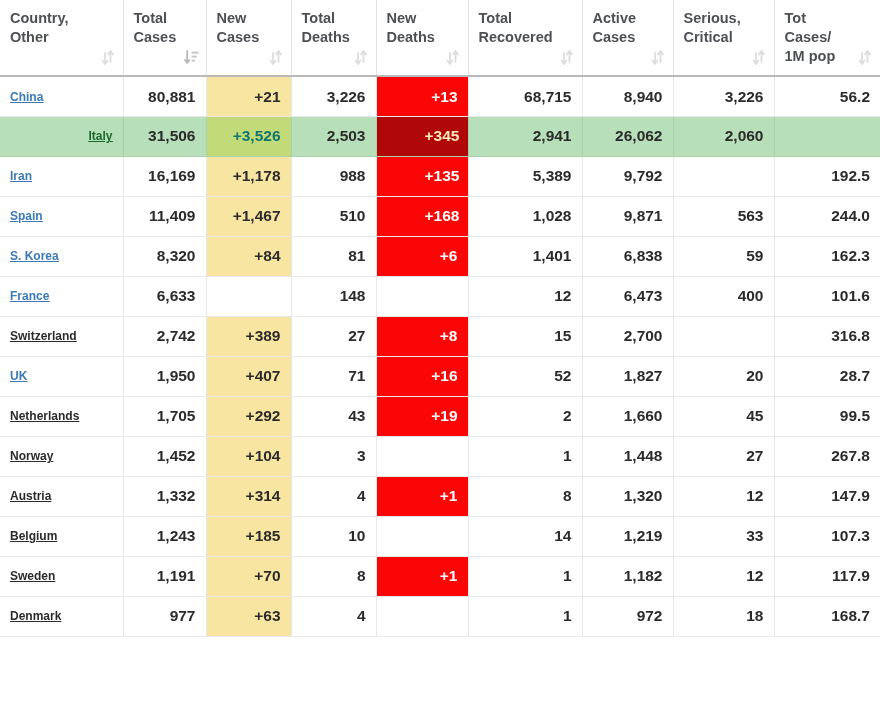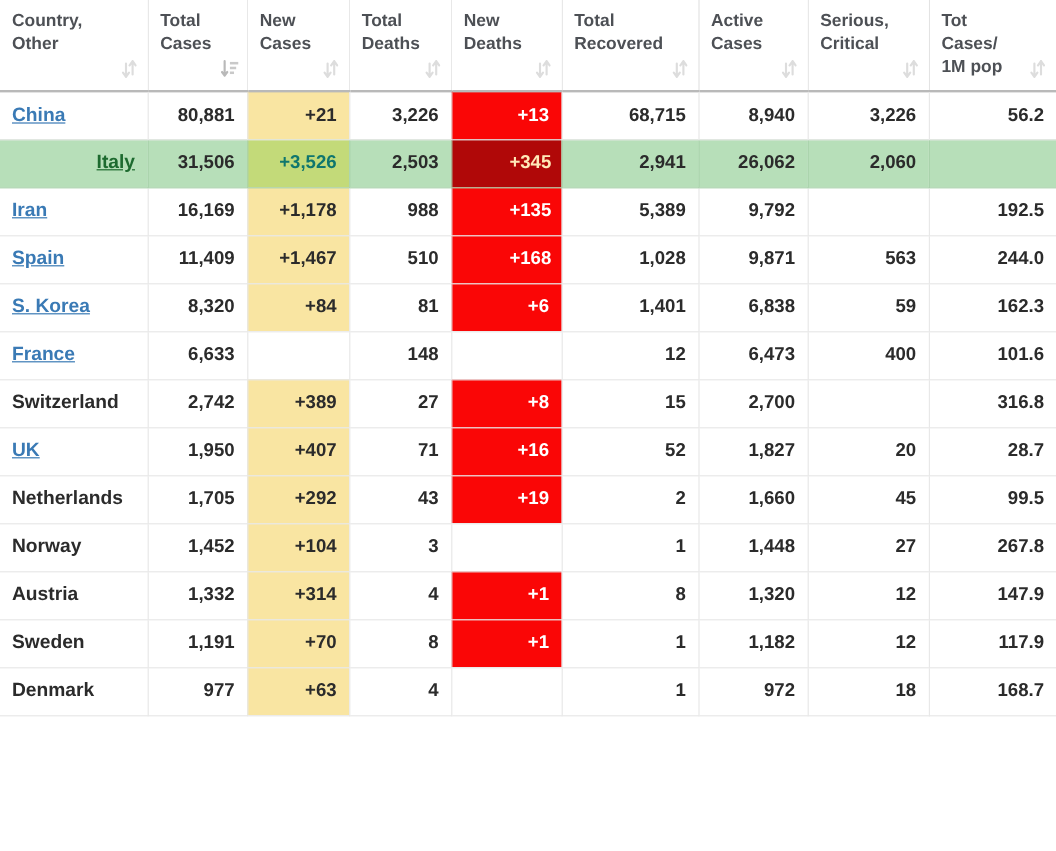--- a/index.html
+++ b/index.html
@@ -71,21 +71,22 @@
     font-size: 15.5px;
     color: #2b2b2b;
     white-space: nowrap;
   }
   tbody td:last-child { border-right: none; }
   tbody tr:first-child td { border-top: none; }
 
   td.col-country {
     text-align: left;
     padding-left: 10px;
-    font-size: 16px;
+    font-size: 12px;
+    text-decoration: underline;
   }
   td.col-country a {
     color: #3a7ab5;
     text-decoration: underline;
     font-weight: bold;
   }
   td.col-country .plain {
     color: #2b2b2b;
     font-weight: bold;
   }
@@ -339,20 +340,31 @@
         <td class="">1,332</td>
         <td class="bg-newcases">+314</td>
         <td class="">4</td>
         <td class="bg-newdeaths">+1</td>
         <td class="">8</td>
         <td class="">1,320</td>
         <td class="">12</td>
         <td class="">147.9</td>
       </tr>
       <tr>
+        <td class="col-country"><span class="plain">Belgium</span></td>
+        <td class="">1,243</td>
+        <td class="bg-newcases">+185</td>
+        <td class="">10</td>
+        <td class="empty"></td>
+        <td class="">14</td>
+        <td class="">1,219</td>
+        <td class="">33</td>
+        <td class="">107.3</td>
+      </tr>
+      <tr>
         <td class="col-country"><span class="plain">Sweden</span></td>
         <td class="">1,191</td>
         <td class="bg-newcases">+70</td>
         <td class="">8</td>
         <td class="bg-newdeaths">+1</td>
         <td class="">1</td>
         <td class="">1,182</td>
         <td class="">12</td>
         <td class="">117.9</td>
       </tr>

